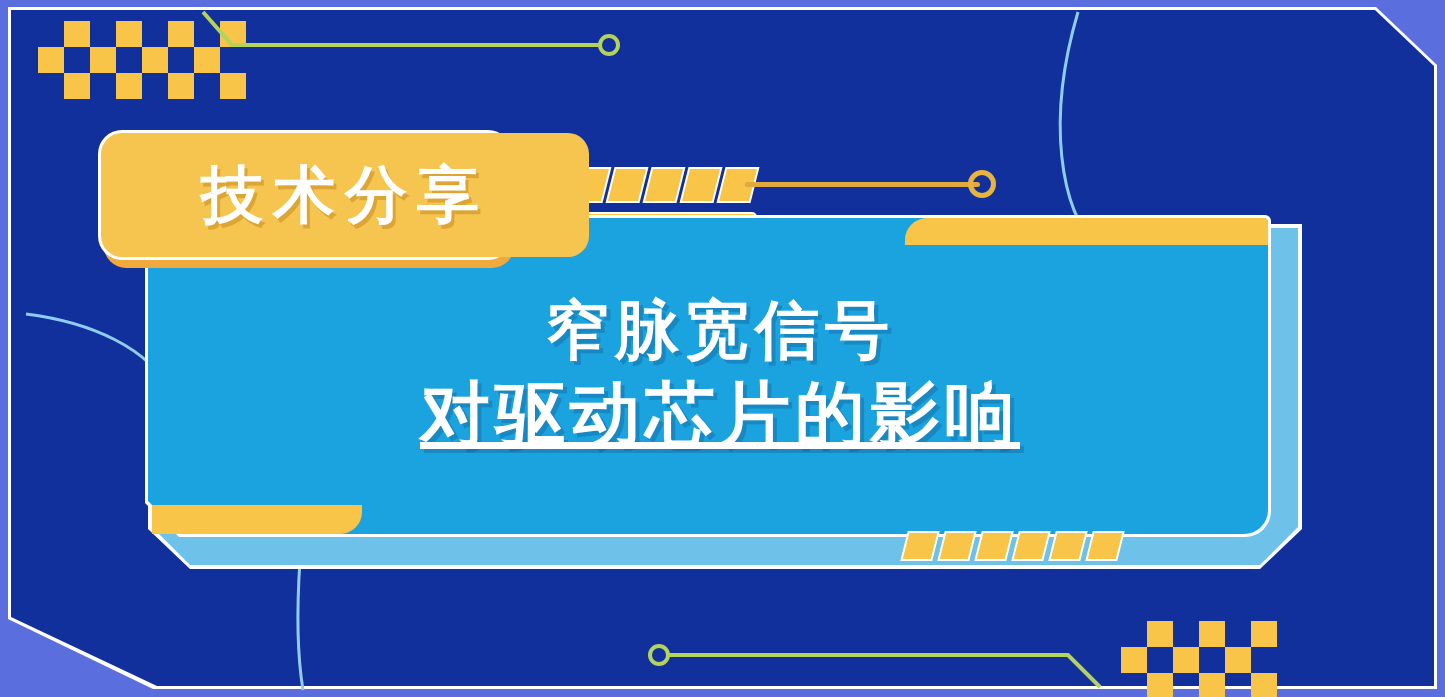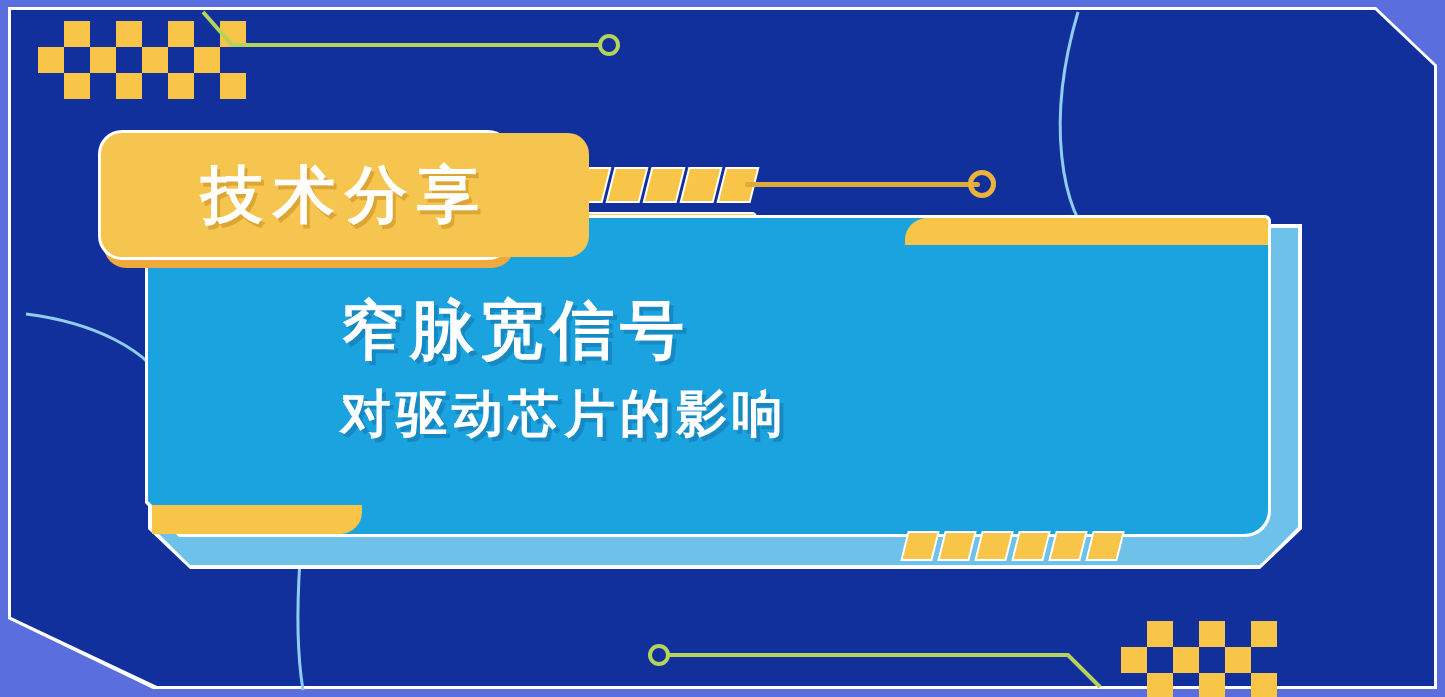--- a/index.html
+++ b/index.html
@@ -112,28 +112,28 @@
   .badge-text{
     color:#ffffff;font-size:62px;font-weight:bold;
     letter-spacing:10px;
     text-shadow:3px 4px 0 rgba(200,140,30,.55);
     white-space:nowrap;
   }
 
   
   .title-wrap{
     left:340px;top:288px;width:760px;
-    text-align:left;
+    text-align:center;
   }
   .title-line{
     color:#ffffff;font-weight:bold;font-size:64px;line-height:84px;
     letter-spacing:6px;white-space:nowrap;
     text-shadow:4px 4px 0 rgba(18,70,120,.28);
   }
-  .title-line.l2{font-size:51px;letter-spacing:5px;}
+  .title-line.l2{font-size:70px;letter-spacing:5px;text-decoration:underline;}
 </style>
 </head>
 <body>
 
 <div id="stage">
 
   <div class="abs bg-outer"></div>
 
   <div class="abs frame-outline"></div>
   <div class="abs frame"></div>

